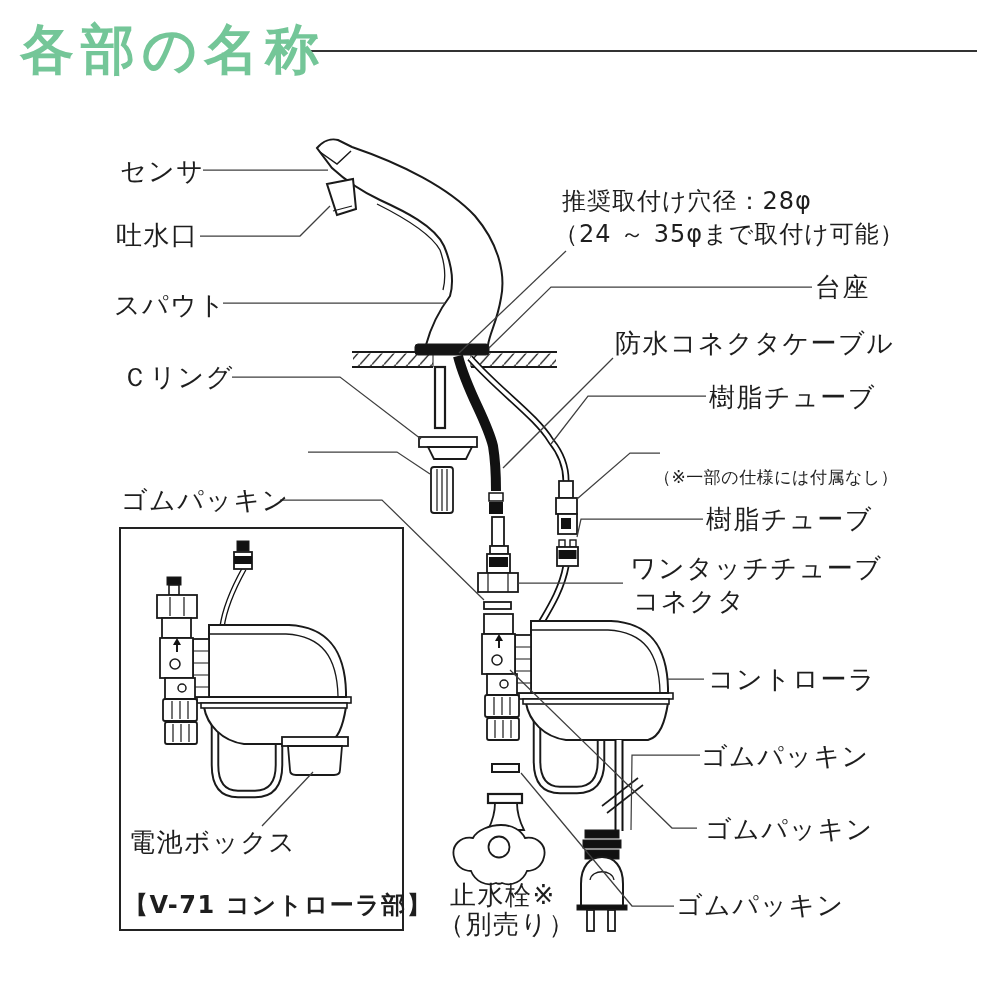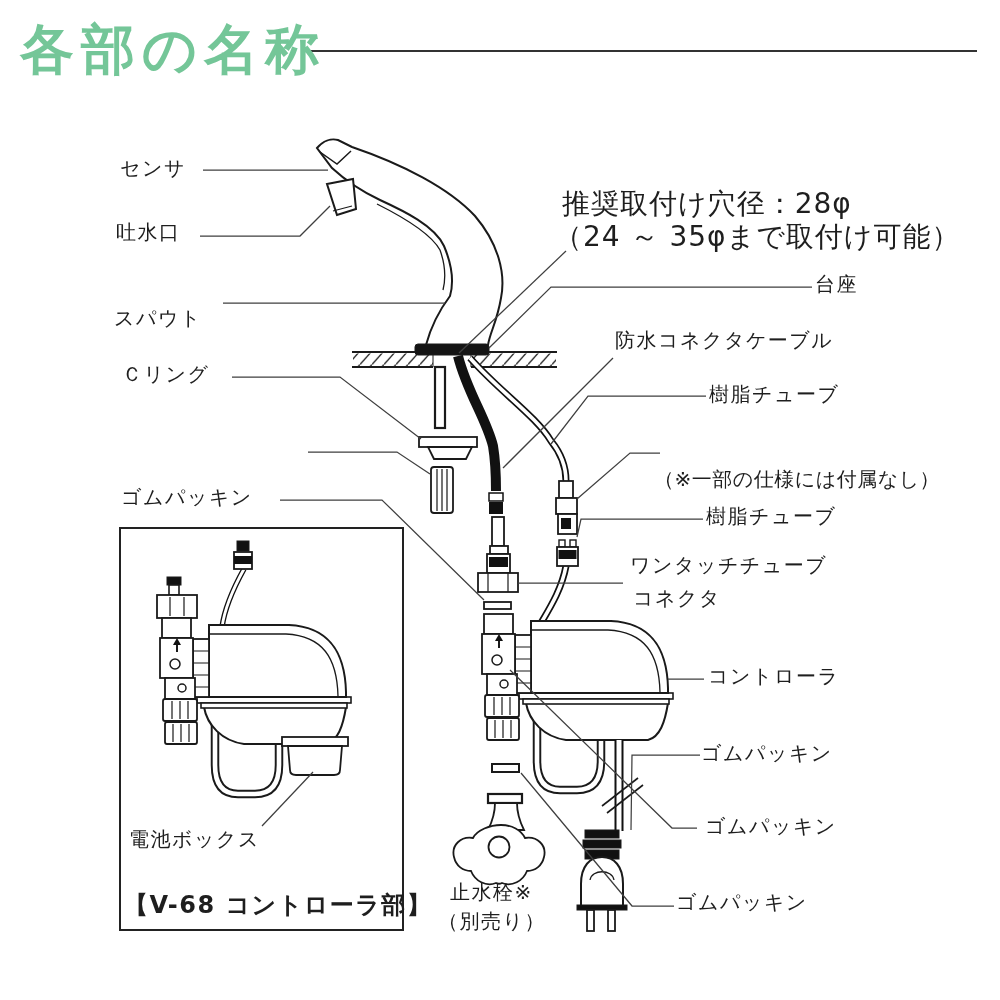--- a/index.html
+++ b/index.html
@@ -1,23 +1,23 @@
 <!DOCTYPE html>
 <html><head>
 <meta charset="utf-8">
 <style>
   html,body{margin:0;padding:0;background:#ffffff;}
   body{width:1000px;height:1000px;position:relative;overflow:hidden;
        font-family:"DejaVu Sans",sans-serif;color:#1e1e1e;}
   #stage{position:absolute;left:0;top:0;width:1000px;height:740px;}
   svg.art{position:absolute;left:0;top:0;}
-  .lbl{position:absolute;font-size:20px;letter-spacing:1.5px;line-height:1.15;
+  .lbl{position:absolute;font-size:26px;letter-spacing:1.5px;line-height:1.15;
        white-space:nowrap;color:#1e1e1e;}
-  .lbl.big{font-size:28px;letter-spacing:1px;text-align:right;}
-  .lbl.small{font-size:20px;letter-spacing:0.5px;}
+  .lbl.big{font-size:24px;letter-spacing:1px;text-align:right;}
+  .lbl.small{font-size:17px;letter-spacing:0.5px;}
   .lbl.bold{font-weight:bold;font-size:24px;}
   #page-title{position:absolute;left:20px;top:14px;font-size:54px;font-weight:bold;
        letter-spacing:7px;color:#74c698;}
 </style>
 </head>
 <body>
 
 <div id="stage">
 
   <svg class="art" width="1000" height="1000" viewBox="0 0 1000 1000" xmlns="http://www.w3.org/2000/svg" xmlns:xlink="http://www.w3.org/1999/xlink">
@@ -184,25 +184,25 @@
       <path d="M700,755 L632,755 L631,830"></path>
       <path d="M510,670 L672,828 L697,828"></path>
       <path d="M521,773 L632,906 L674,906"></path>
     </g>
   </svg>
 
   <div id="page-title">各部の名称</div>
 
   <div class="lbl" style="left:120px;top:157px">センサ</div>
   <div class="lbl" style="left:116px;top:221px">吐水口</div>
-  <div class="lbl" style="left:114px;top:307px">スパウト</div>
+  <div class="lbl" style="left:114px;top:291px">スパウト</div>
   <div class="lbl" style="left:122px;top:363px">Ｃリング</div>
   <div class="lbl" style="left:121px;top:486px">ゴムパッキン</div>
   <div class="lbl" style="left:129px;top:828px">電池ボックス</div>
-  <div class="lbl bold" style="left:124px;top:892px">【V-68 コントローラ部】</div>
+  <div class="lbl bold" style="left:124px;top:892px">【V-71 コントローラ部】</div>
 
   <div class="lbl big" style="left:562px;top:188px">推奨取付け穴径：28φ</div>
   <div class="lbl big" style="left:554px;top:221px">（24 ～ 35φまで取付け可能）</div>
   <div class="lbl" style="left:815px;top:273px">台座</div>
   <div class="lbl" style="left:615px;top:329px">防水コネクタケーブル</div>
   <div class="lbl" style="left:709px;top:383px">樹脂チューブ</div>
   <div class="lbl small" style="left:654px;top:468px">（※一部の仕様には付属なし）</div>
   <div class="lbl" style="left:706px;top:505px">樹脂チューブ</div>
   <div class="lbl" style="left:630px;top:554px">ワンタッチチューブ</div>
   <div class="lbl" style="left:633px;top:587px">コネクタ</div>

